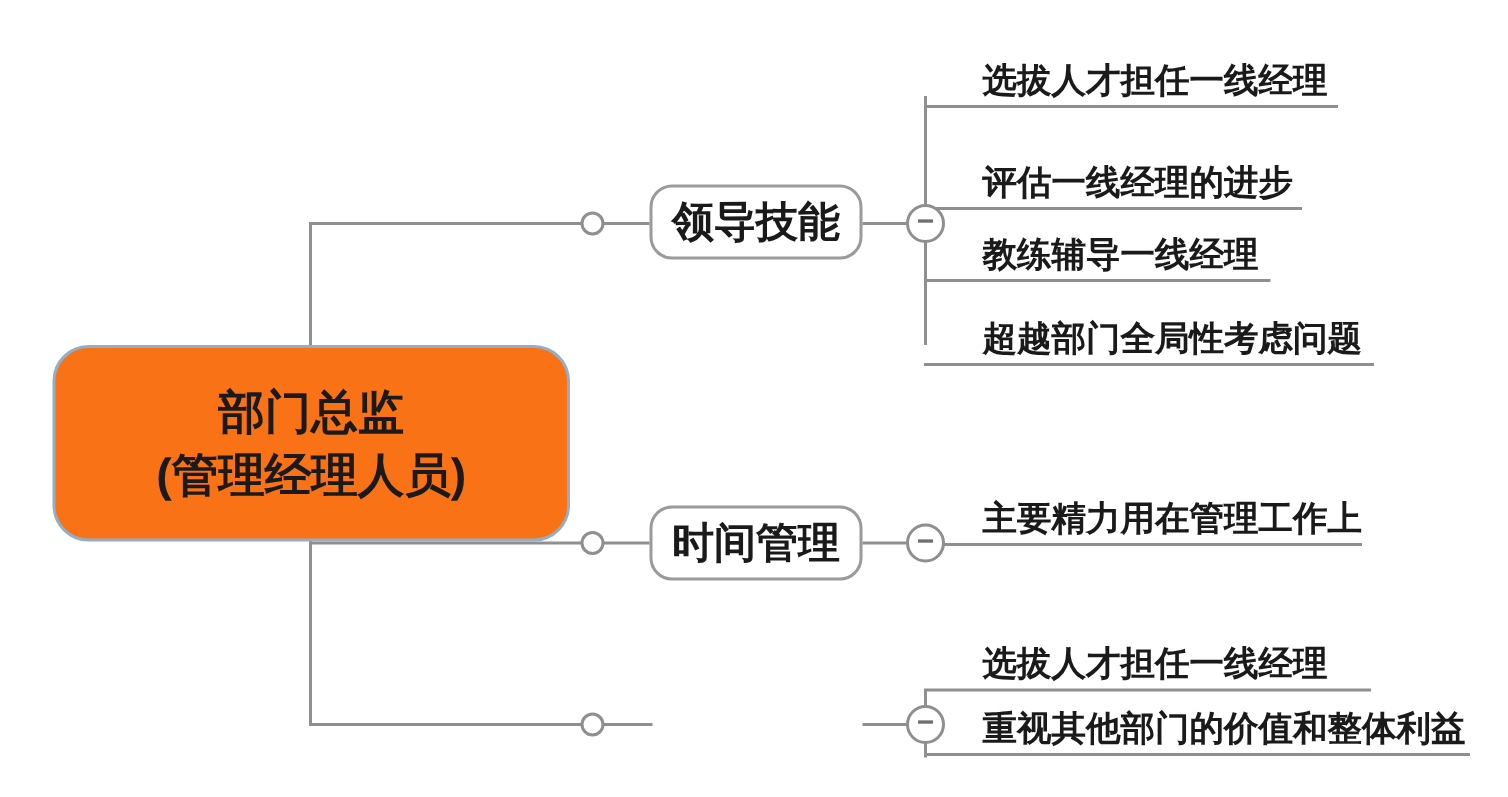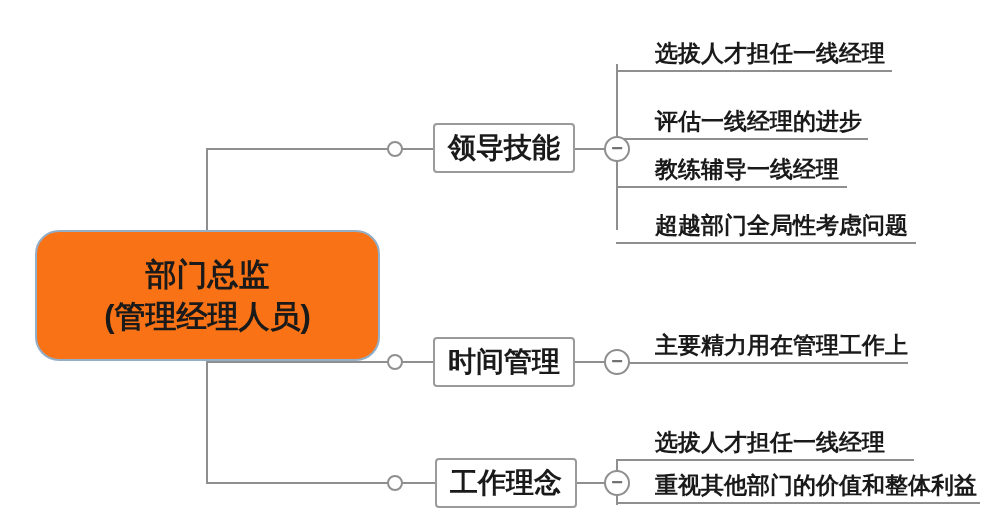--- a/index.html
+++ b/index.html
@@ -50,21 +50,21 @@
     line-height: 42px;
     text-align: center;
     z-index: 3;
   }
   .branch-node {
     position: absolute;
     width: 142px;
     height: 50px;
     background: #ffffff;
     border: 2px solid #9a9a9a;
-    border-radius: 4px;
+    border-radius: 15px;
     box-sizing: border-box;
     display: flex;
     align-items: center;
     justify-content: center;
     font-size: 28px;
     font-weight: bold;
     z-index: 3;
   }
   .leaf {
     position: absolute;
@@ -125,23 +125,20 @@
     <div>部门总监</div>
     <div>(管理经理人员)</div>
   </div>
 
   <div class="branch-node" style="left:433px; top:123px;">
     <span>领导技能</span>
   </div>
   <div class="branch-node" style="left:433px; top:337px;text-align:center;">
     <span>时间管理</span>
   </div>
-  <div class="branch-node" style="left:435px; top:458px;">
-    <span>工作理念</span>
-  </div>
 
   <div class="leaf" style="left:616px; top:36px;  width:237px;">
     <span>选拔人才担任一线经理</span>
   </div>
   <div class="leaf" style="left:616px; top:104px; width:213px;">
     <span>评估一线经理的进步</span>
   </div>
   <div class="leaf" style="left:616px; top:152px; width:192px;">
     <span>教练辅导一线经理</span>
   </div>

